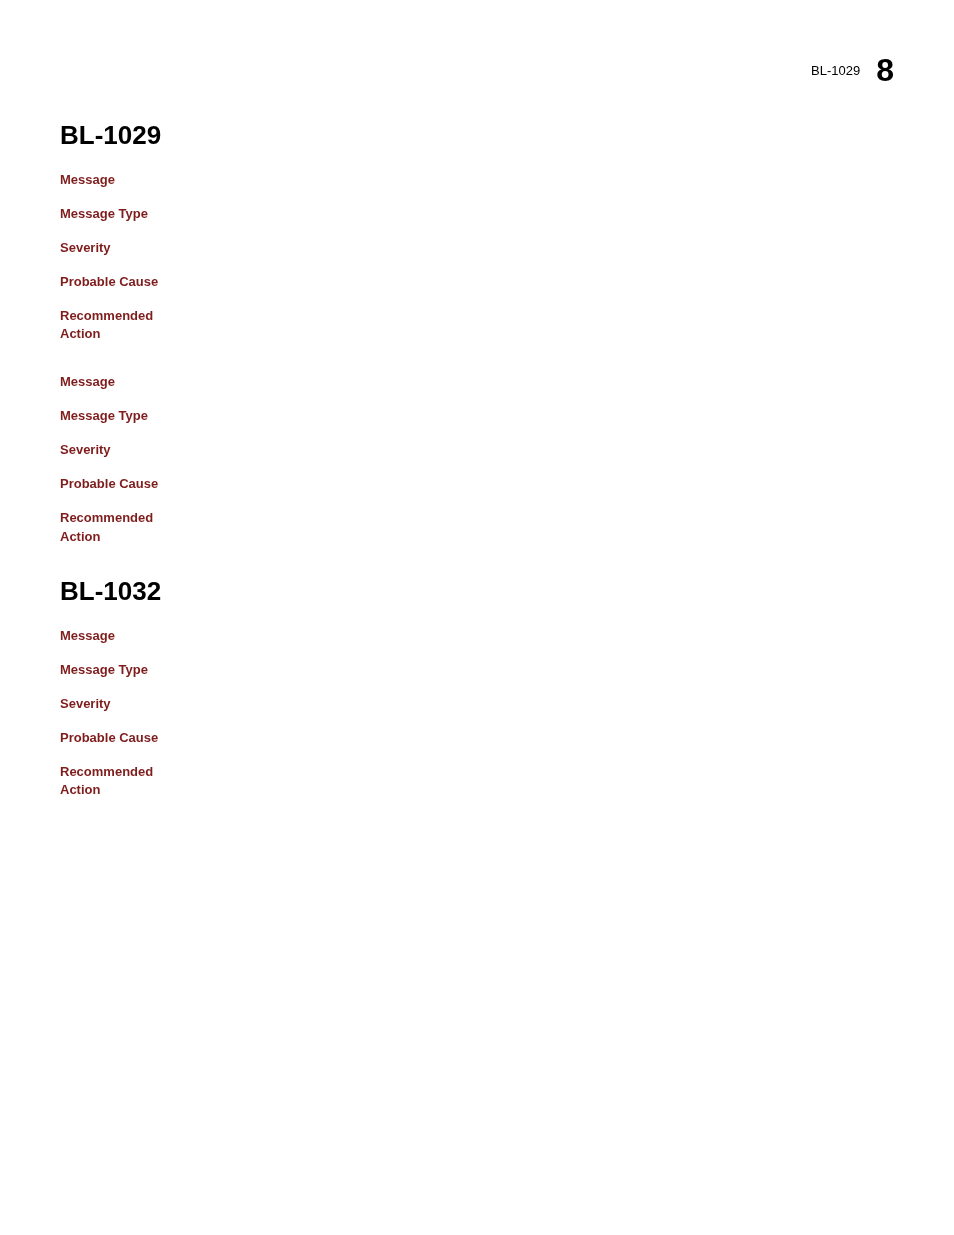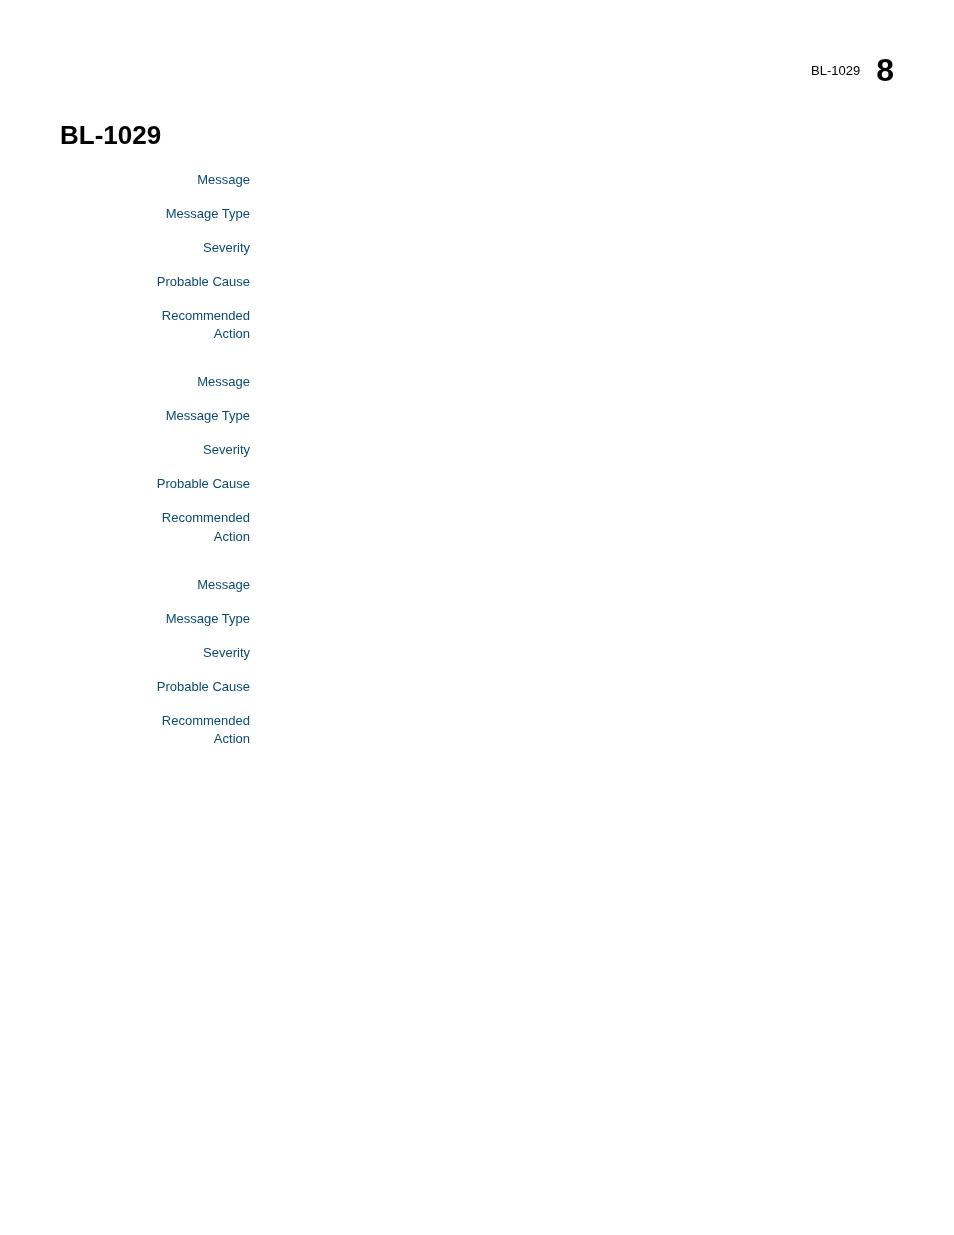--- a/index.html
+++ b/index.html
@@ -54,25 +54,25 @@
 
     .field-row {
       display: flex;
       margin-bottom: 10px;
       min-height: 24px;
     }
 
     .field-label {
       width: 210px;
       min-width: 210px;
-      text-align: right;
+      text-align: left;
       padding-right: 20px;
       font-size: 13px;
-      font-weight: normal;
-      color: #0c4a6e;
+      font-weight: bold;
+      color: #7f1d1d;
       line-height: 1.4;
     }
 
     .field-value {
       flex: 1;
       font-size: 13px;
       color: #000;
       line-height: 1.4;
     }
 
@@ -141,20 +141,21 @@
       <div class="field-value"></div>
     </div>
 
     <div class="field-row multi-line">
       <div class="field-label">Recommended<br>Action</div>
       <div class="field-value"></div>
     </div>
   </div>
 
   <div class="section">
+    <div class="section-title">BL-1032</div>
 
     <div class="field-row">
       <div class="field-label">Message</div>
       <div class="field-value"></div>
     </div>
 
     <div class="field-row">
       <div class="field-label">Message Type</div>
       <div class="field-value"></div>
     </div>

